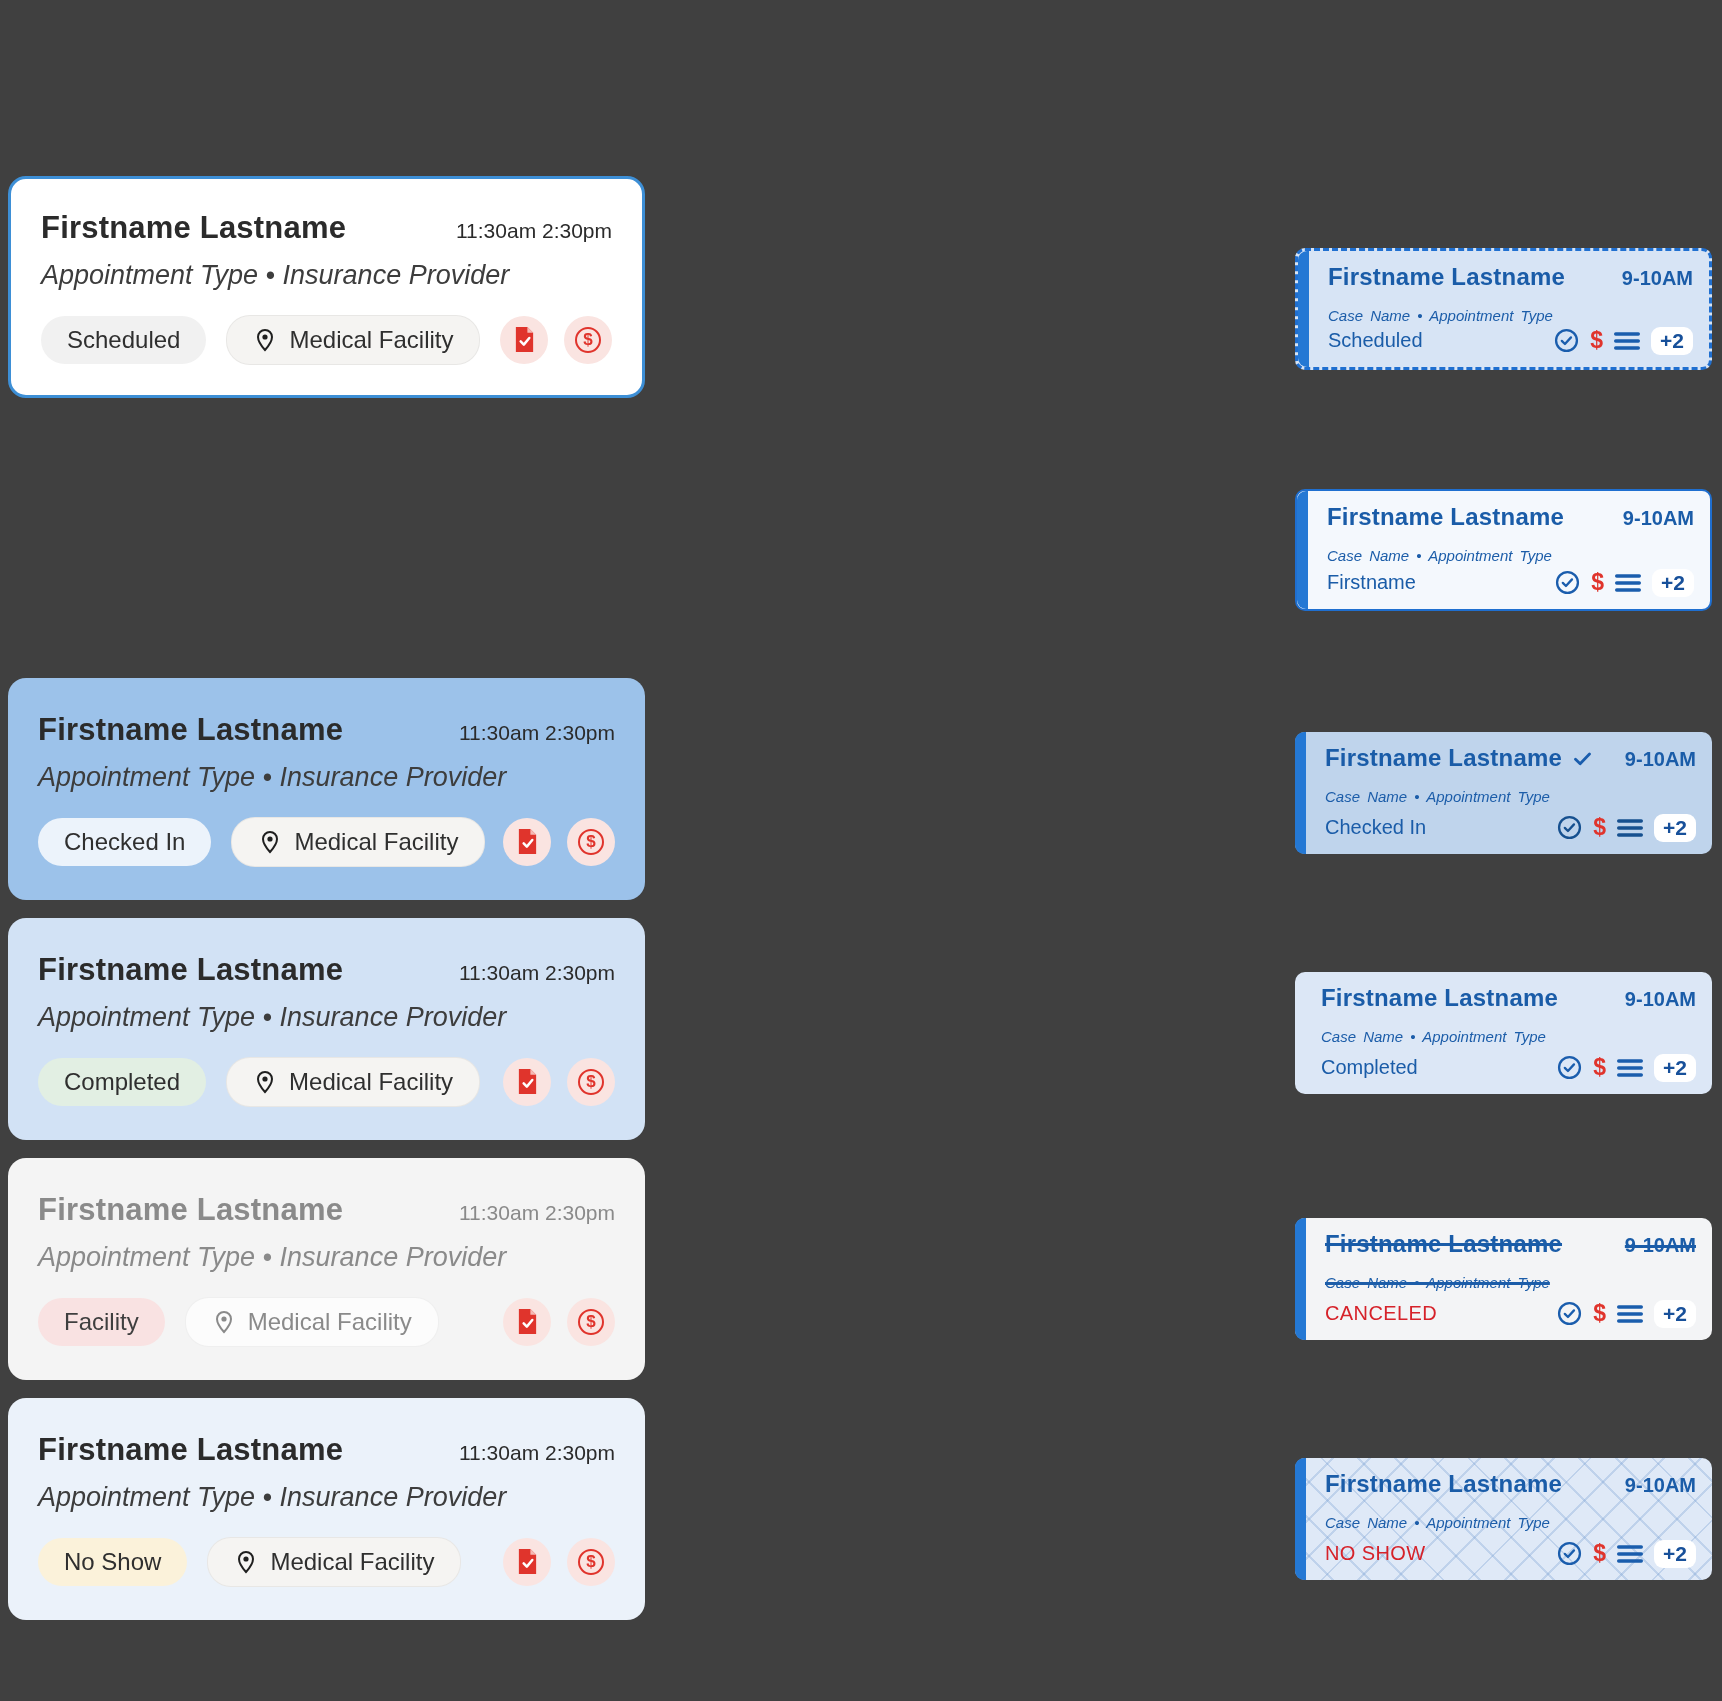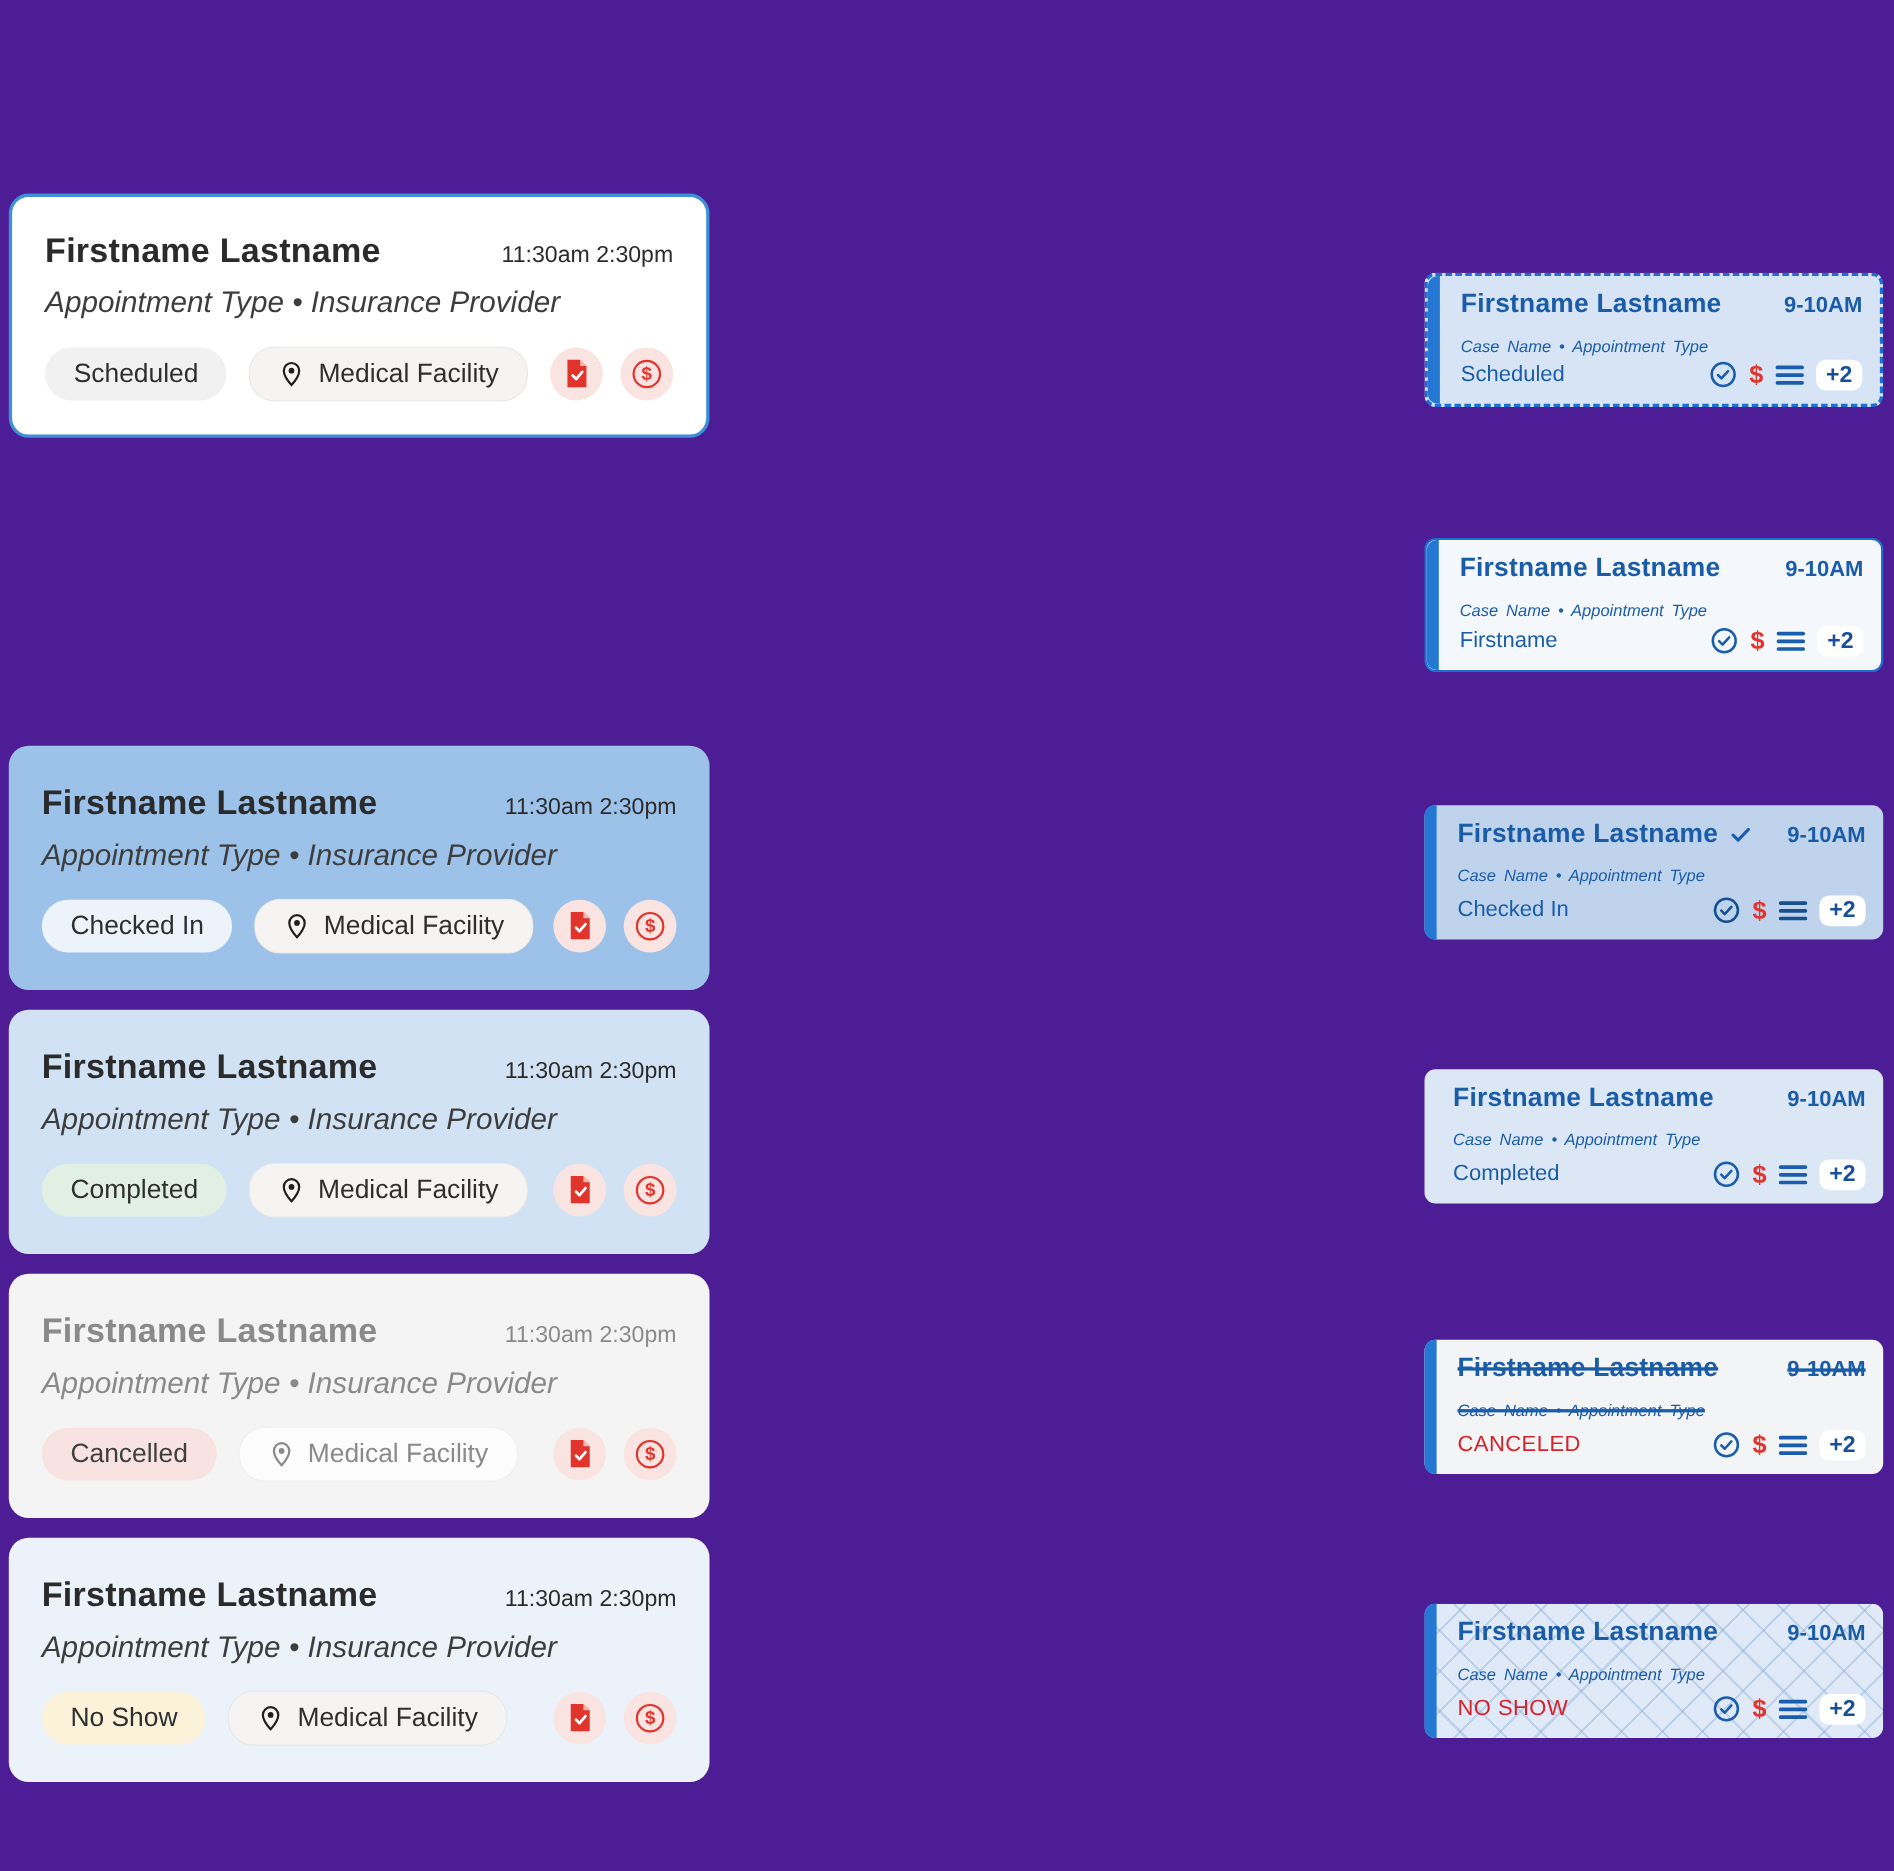--- a/index.html
+++ b/index.html
@@ -1,19 +1,19 @@
 <!DOCTYPE html>
 <html><head>
 <meta charset="utf-8">
 <style>
   html,body{margin:0;padding:0;background:#000;}
   .canvas{
     position:relative;
     width:1722px;height:1701px;
-    background:#4c1d95;
+    background:#404040;
     font-family:"Liberation Sans","DejaVu Sans",sans-serif;
     overflow:hidden;
   }
 
   
   .lcard{
     position:absolute;left:8px;width:637px;height:222px;
     border-radius:18px;box-sizing:border-box;
     padding:0 30px;
     display:flex;flex-direction:column;justify-content:center;
@@ -197,21 +197,21 @@
     </div>
   </div>
 
   <div class="lcard l-cancelled">
     <div class="lrow1">
       <span class="lname">Firstname Lastname</span>
       <span class="ltime">11:30am 2:30pm</span>
     </div>
     <div class="lsub">Appointment Type • Insurance Provider</div>
     <div class="lrow3">
-      <span class="pill status">Cancelled</span>
+      <span class="pill status">Facility</span>
       <span class="pill loc">
         <svg class="pin" viewBox="0 0 24 24" width="24" height="24">
             <path class="pin-outline" d="M12 2C8.1 2 5 5.1 5 9c0 5.2 7 13 7 13s7-7.8 7-13c0-3.9-3.1-7-7-7z" fill="none" stroke-width="2"></path>
             <circle class="pin-dot" cx="12" cy="9" r="2.6"></circle>
           </svg>
         <span>Medical Facility</span>
       </span>
       <span class="licons">
         <span class="iconcircle">
           <svg viewBox="0 0 24 28" width="23" height="27">

